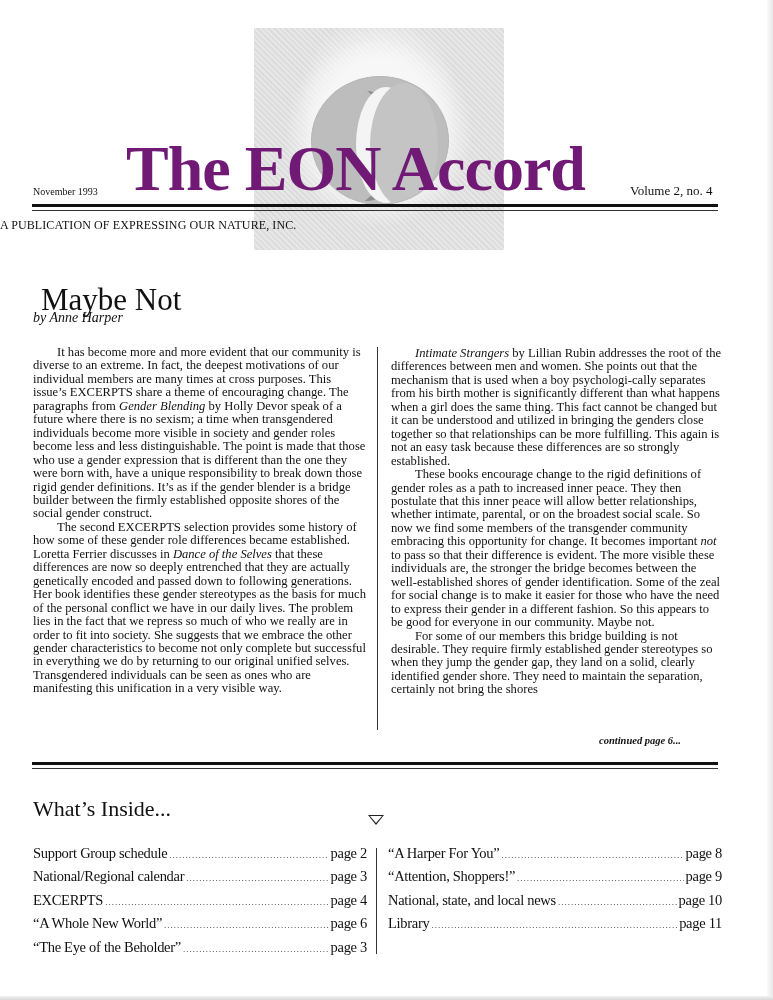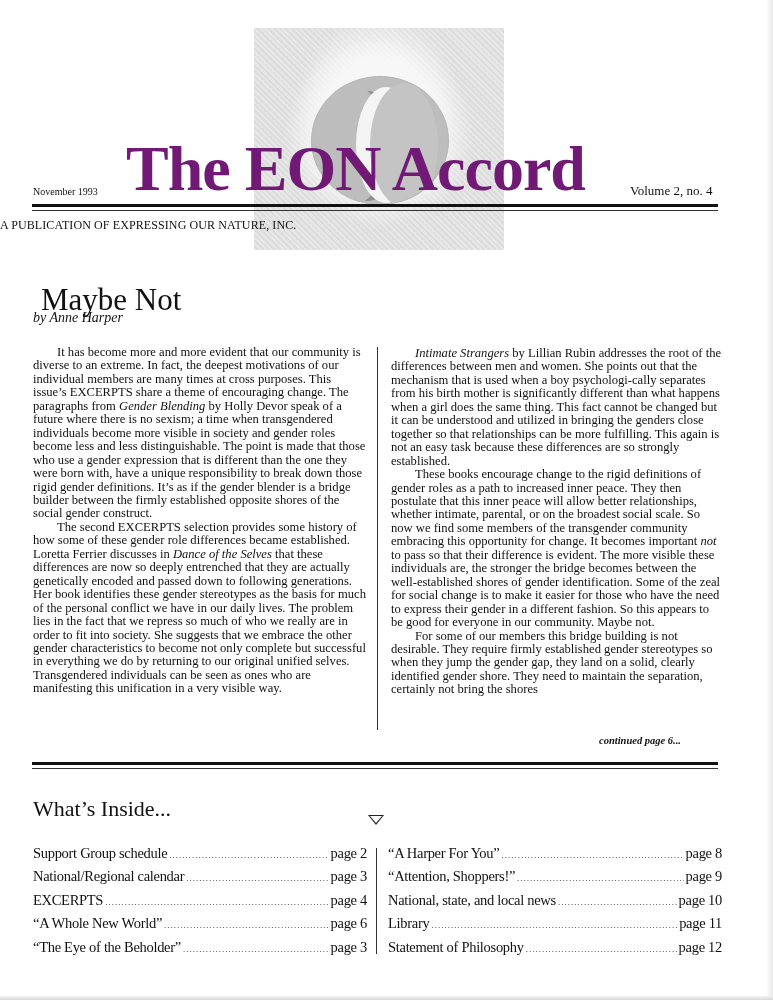--- a/index.html
+++ b/index.html
@@ -208,22 +208,17 @@
       <div class="toc-row">
         <span class="toc-label">National, state, and local news</span>
         <span class="toc-dots"></span>
         <span class="toc-page">page 10</span>
       </div>
       <div class="toc-row">
         <span class="toc-label">Library</span>
         <span class="toc-dots"></span>
         <span class="toc-page">page 11</span>
       </div>
-      <div class="toc-row">
-        <span class="toc-label">Statement of Philosophy</span>
-        <span class="toc-dots"></span>
-        <span class="toc-page">page 12</span>
-      </div>
     </div>
 </div>
 
 <div class="page-edge"></div>
 <div class="bottom-edge"></div>
 
 </body></html>

